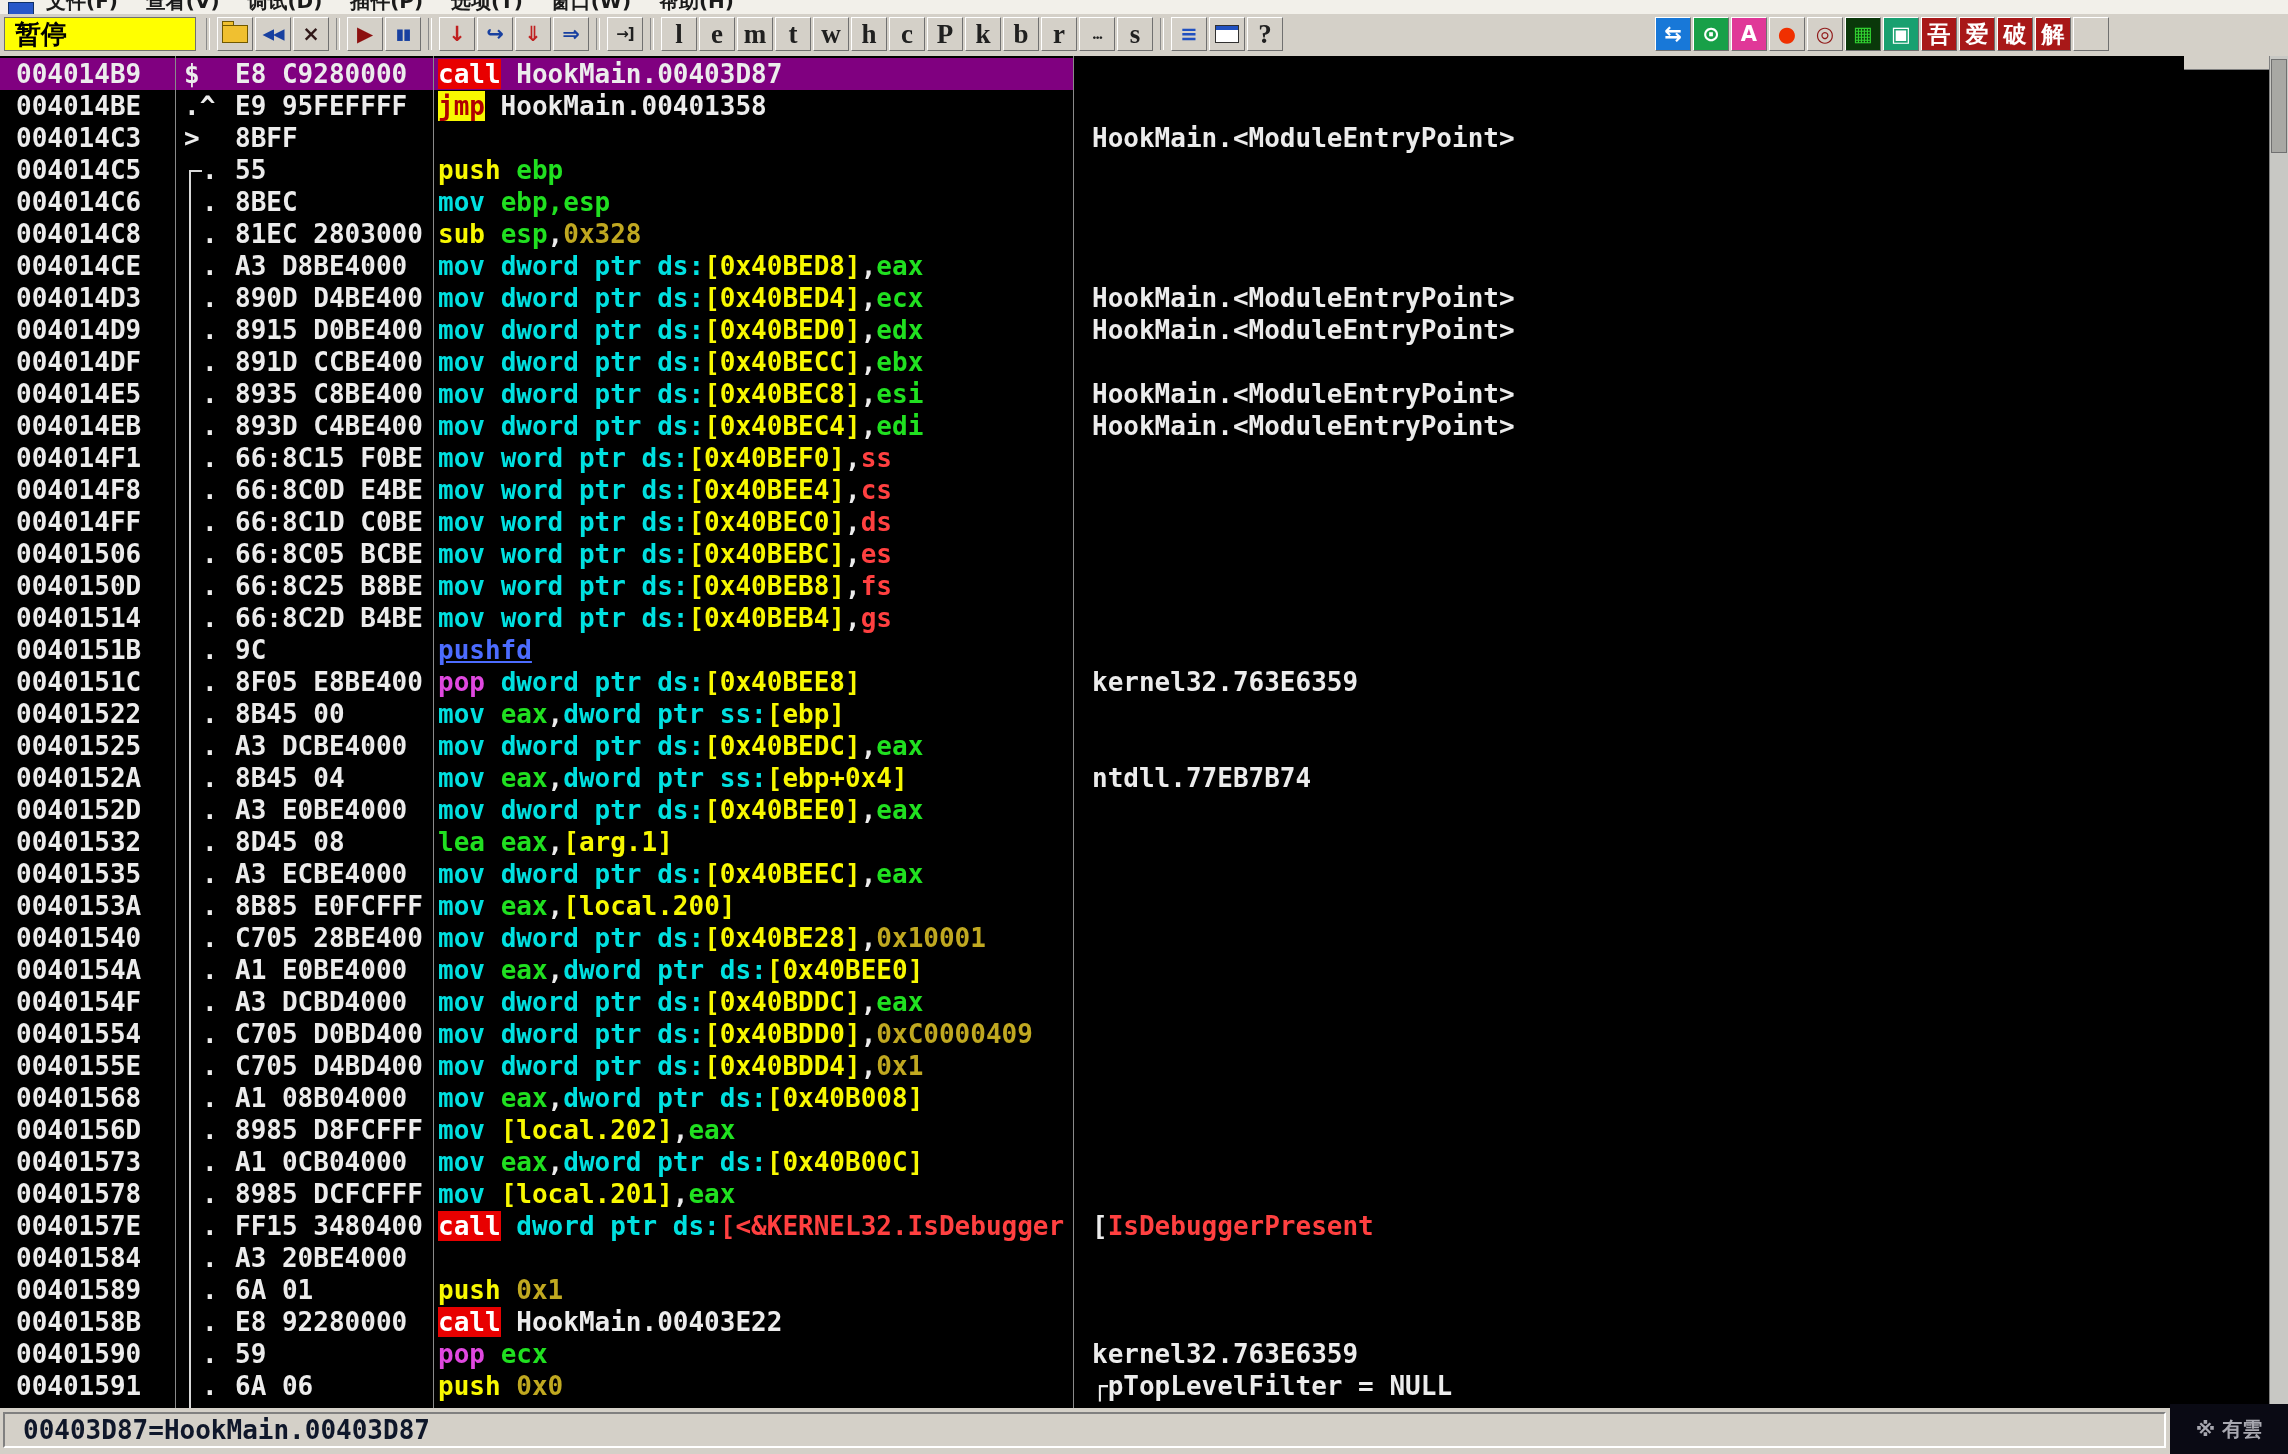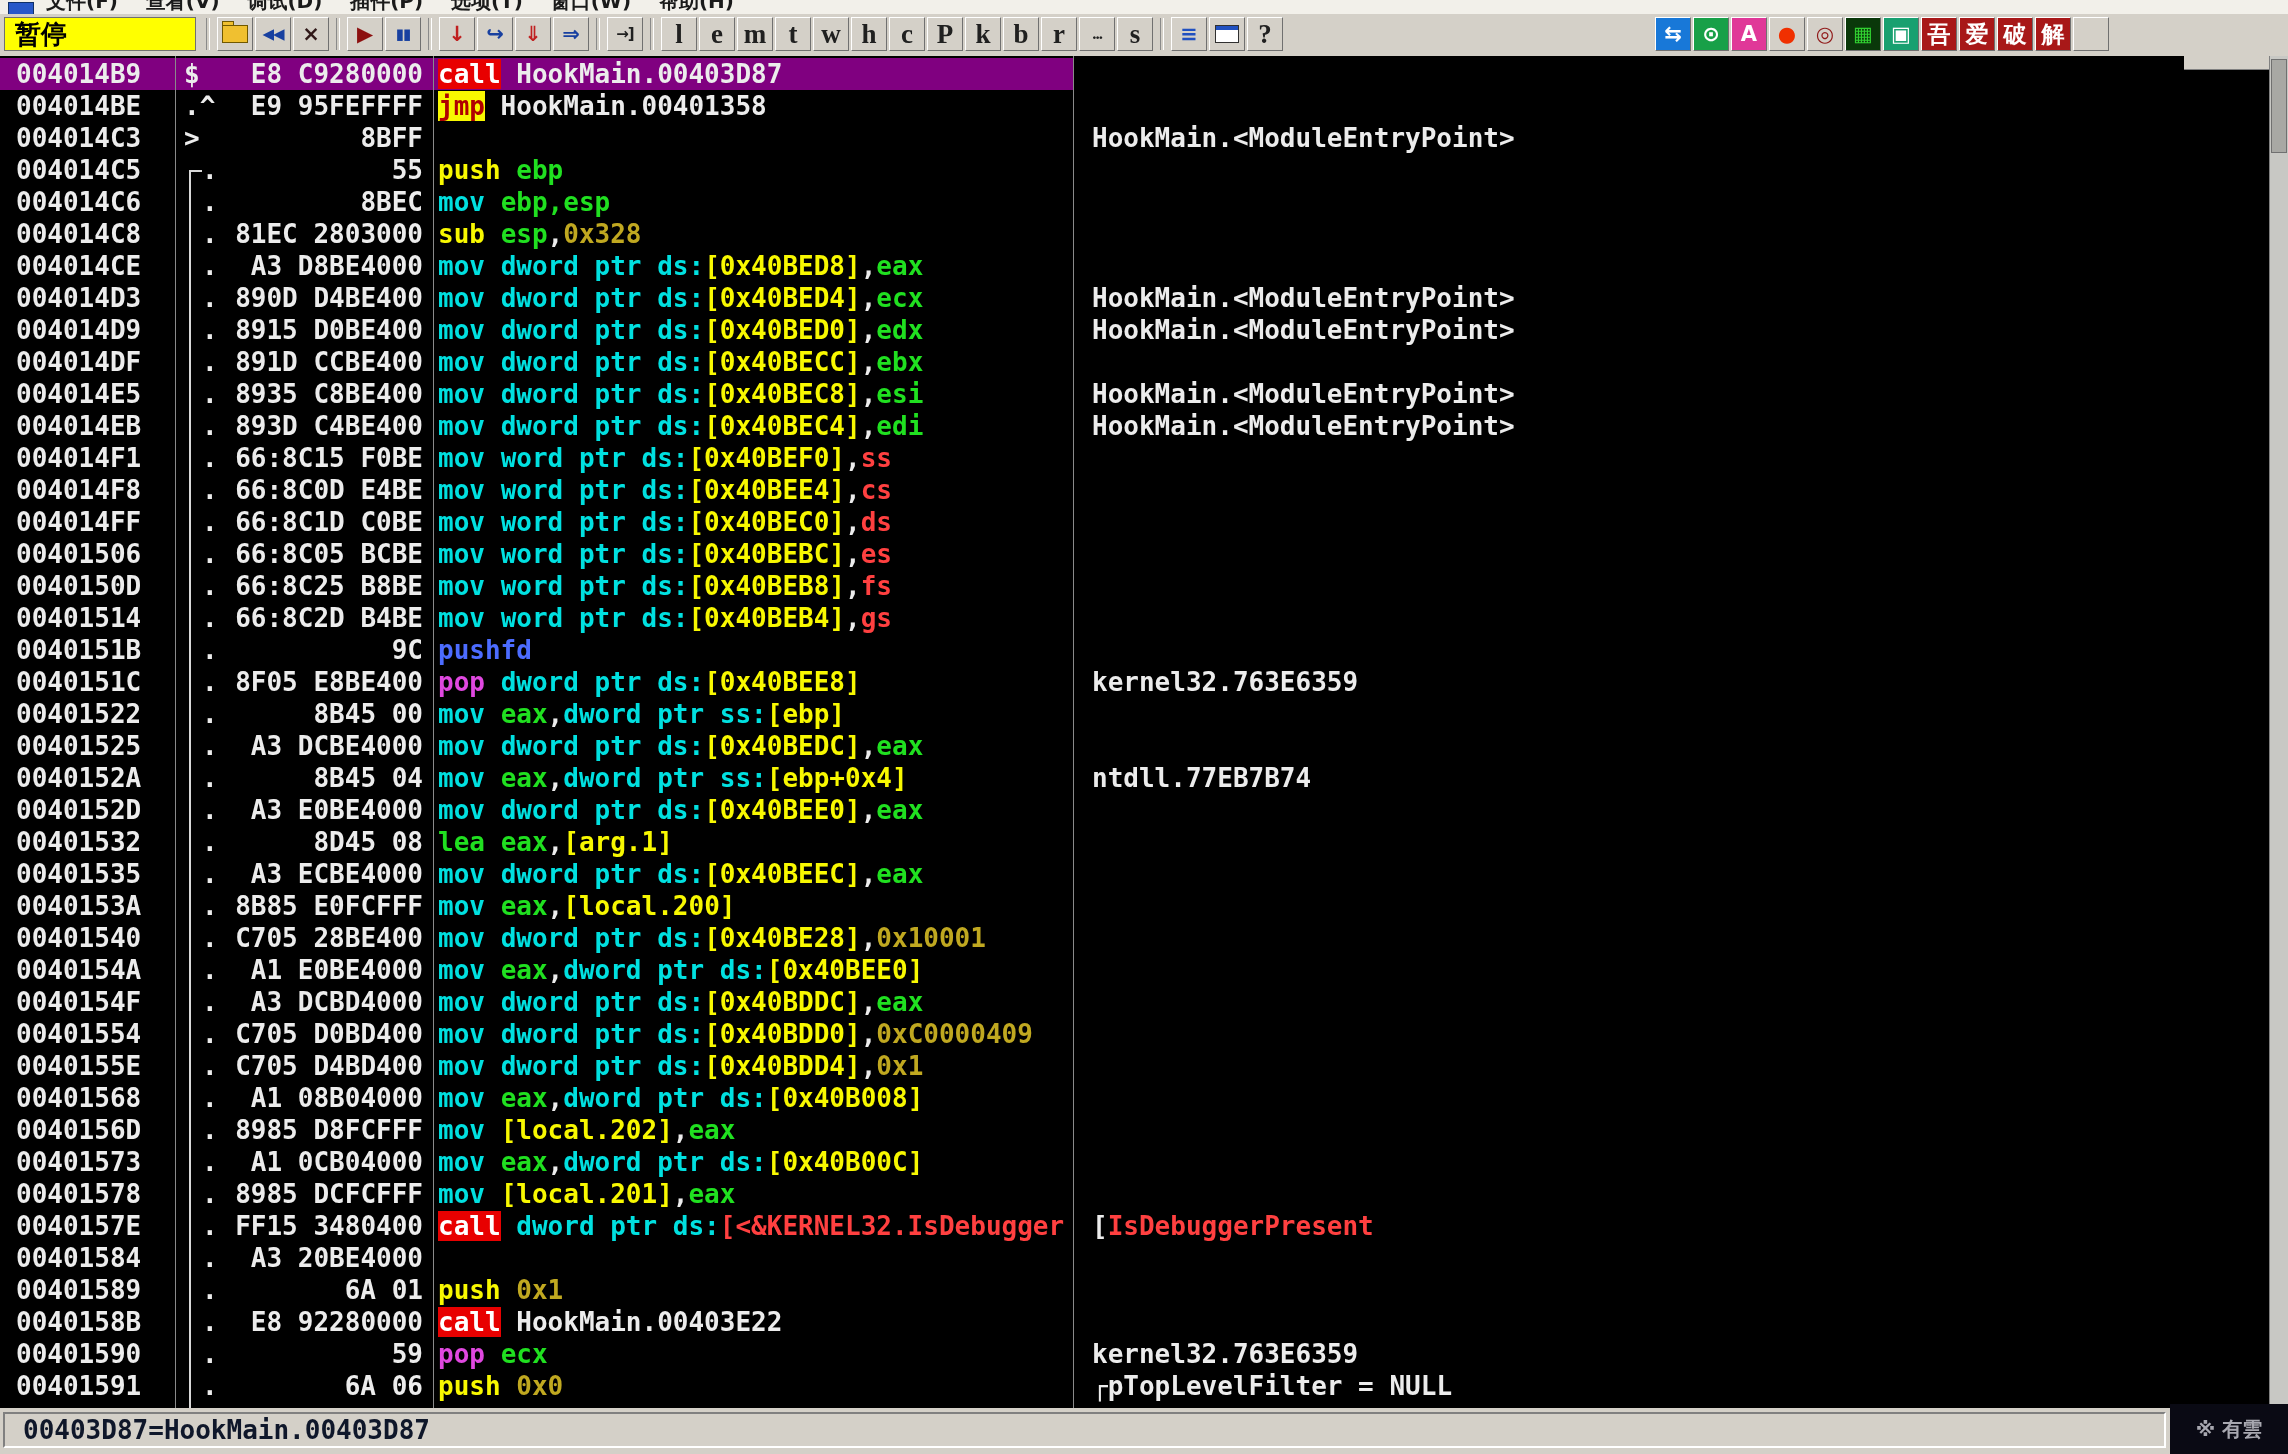--- a/index.html
+++ b/index.html
@@ -40,27 +40,27 @@
   
   .listing{position:absolute;left:0;top:56px;width:2184px;height:1352px;background:#000;overflow:hidden;}
   .rows{position:absolute;left:0;top:0;right:0;bottom:0;padding-top:2px;}
   .row{position:relative;height:32px;font:bold 26px "DejaVu Sans Mono",monospace;
        color:var(--text);white-space:pre;}
   .row.selected{background:linear-gradient(to right,var(--selection) 0,var(--selection) 1073px,transparent 1073px);}
   .row>span{position:absolute;top:0;height:32px;line-height:32px;white-space:pre;}
   .col-addr{left:16px;}
   .col-flag{left:184px;}
   .col-flag.flag-dot{left:202px;}
-  .col-hex{left:225px;width:198px;overflow:hidden;text-align:right;}
+  .col-hex{left:235px;width:198px;overflow:hidden;}
   .col-instr{left:438px;width:634px;overflow:hidden;}
   .col-comment{left:1092px;width:1170px;overflow:hidden;}
   .tk-w{color:var(--text);}   .tk-c{color:var(--cyan);}
   .tk-y{color:var(--yellow);margin-top:15px;} .tk-g{color:var(--green);}
   .tk-r{color:var(--red);}    .tk-m{color:var(--magenta);}
-  .tk-b{color:var(--blue);}   .tk-o{color:var(--gold);}
+  .tk-b{color:var(--blue);text-decoration:underline;}   .tk-o{color:var(--gold);}
   .tk-K{background:var(--call_bg);color:#FFFFFF;}
   .tk-J{background:var(--jmp_bg);color:var(--jmp_fg);}
   .vsep{position:absolute;top:0;bottom:0;width:1px;background:#8A8A8A;}
   .rail{position:absolute;left:189px;top:114px;bottom:0;width:2px;background:#D8D8D8;}
   .rail-stub{position:absolute;left:189px;top:114px;width:13px;height:2px;background:#D8D8D8;}
 
   
   .scroll{position:absolute;right:0;top:56px;width:18px;height:1352px;background:#C8C8C4;border-left:1px solid #808080;}
   .scroll .thumb{position:absolute;left:1px;right:1px;top:3px;height:92px;background:#A8A8A4;border:1px solid #707070;}
 

